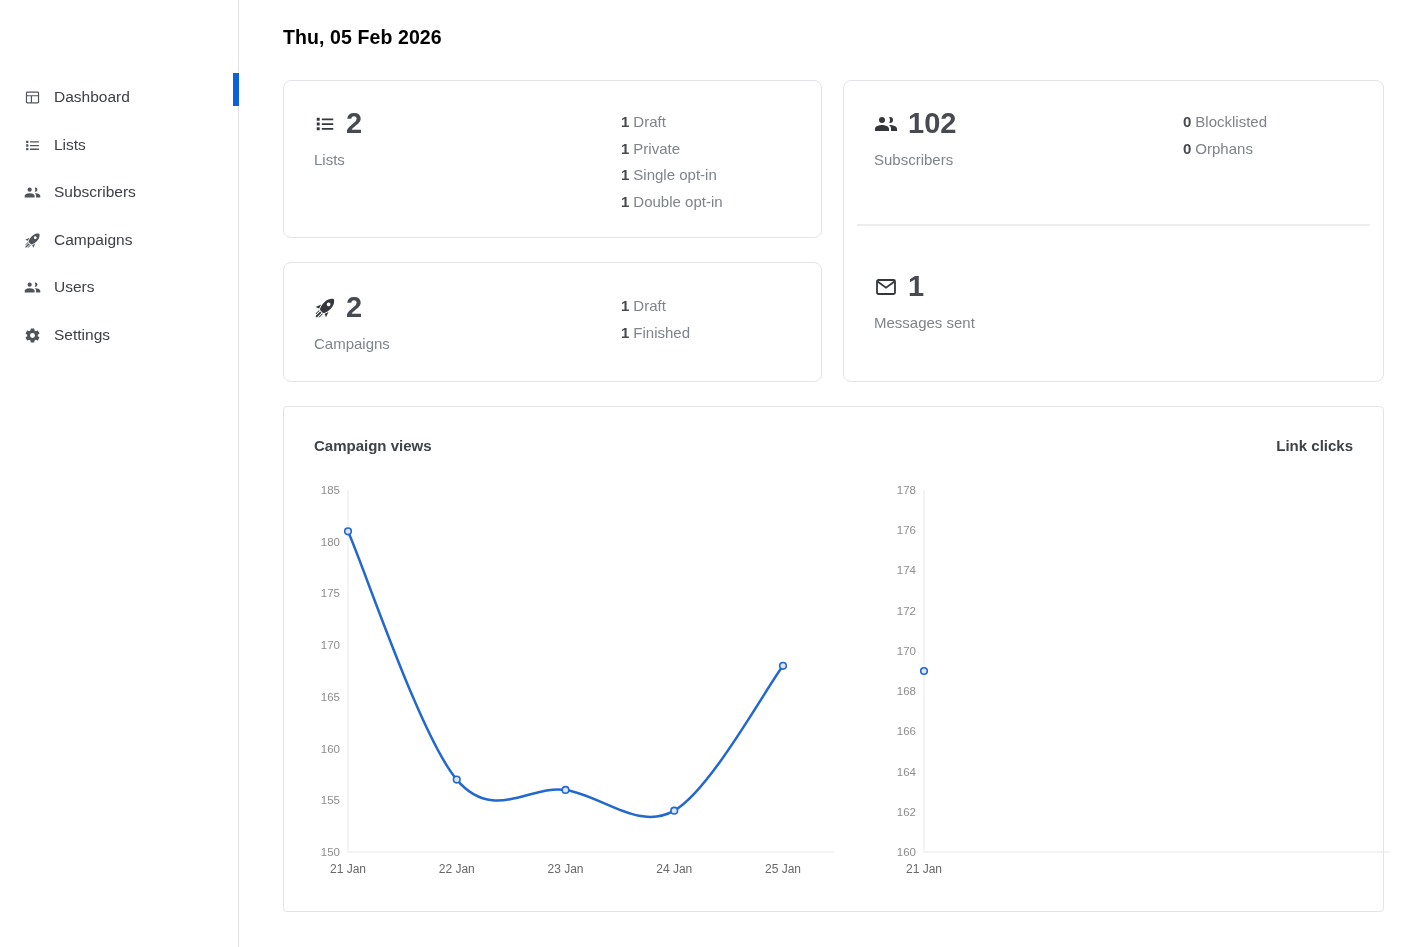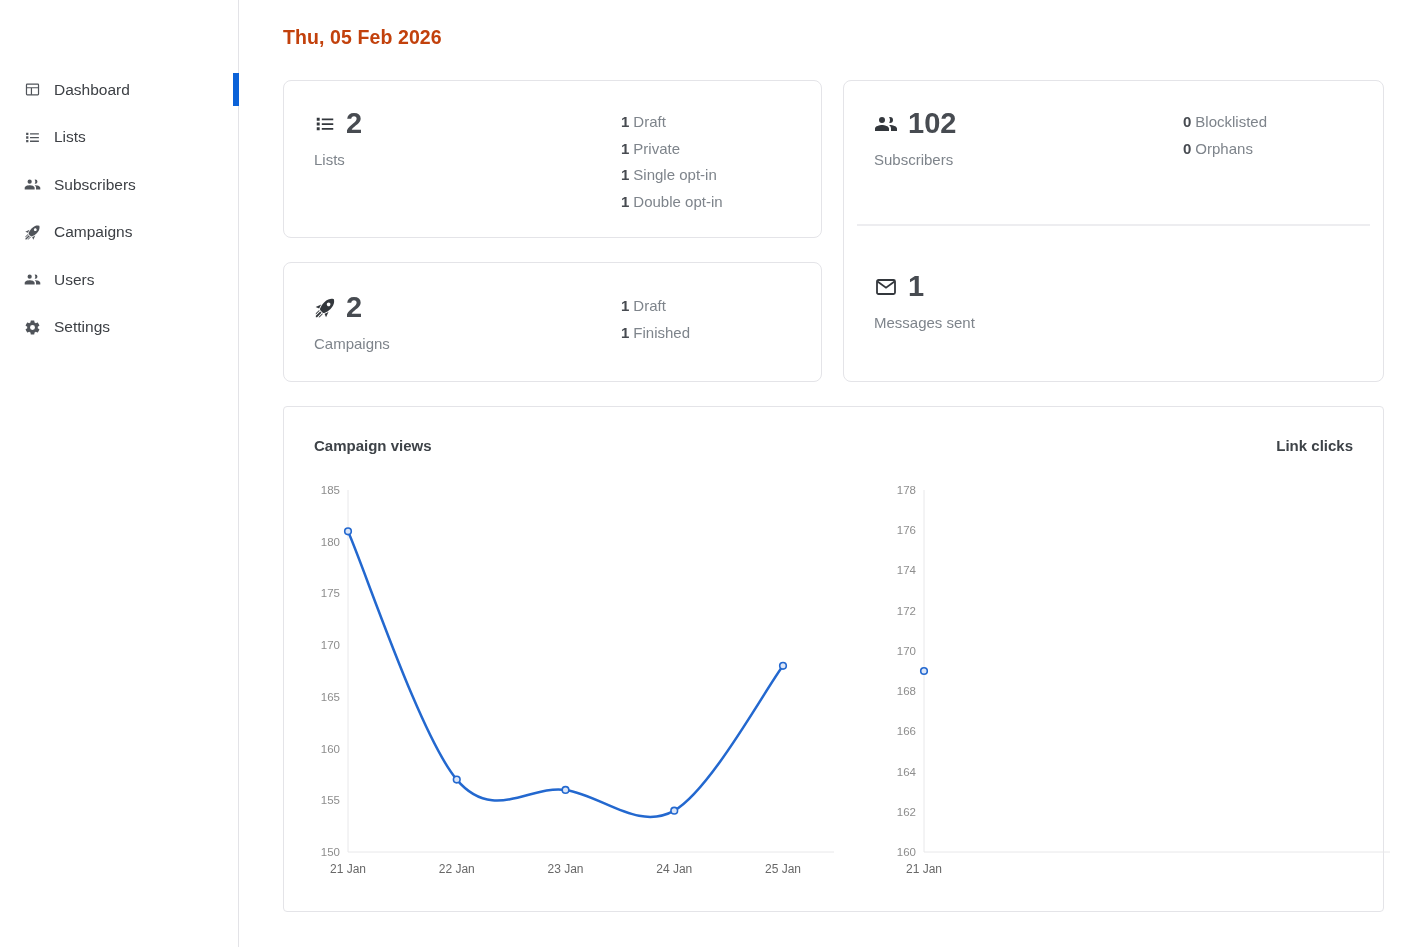--- a/index.html
+++ b/index.html
@@ -4,30 +4,30 @@
 <style>
   * { box-sizing: border-box; margin: 0; padding: 0; }
   html, body { width: 1417px; height: 947px; background: #fff;
     font-family: "Liberation Sans", sans-serif; overflow: hidden; }
 
   
   .sidebar { position: fixed; left: 0; top: 0; bottom: 0; width: 239px;
     background: #fff; border-right: 1px solid #e3e3e7; }
   .nav { margin-top: 73px; }
   .nav-item { position: relative; height: 33px; margin-bottom: 14.5px;
-    display: flex; align-items: center; gap: 13px; padding-left: 24px;
+    display: flex; align-items: flex-end; gap: 13px; padding-left: 24px;
     font-size: 15.5px; color: #3d4045; cursor: pointer; }
   .nav-item svg { width: 17px; height: 17px; color: #50545a; flex: none; }
   .nav-item.active::after { content: ""; position: absolute; right: -1px; top: 0;
     width: 6px; height: 33px; background: var(--accent, #0b62d8); }
 
   
   .main { margin-left: 240px; padding: 26px 0 0 43px; }
   .content { width: 1101px; }
-  .date-heading { font-size: 19.5px; font-weight: 700; color: #c2410c;
+  .date-heading { font-size: 19.5px; font-weight: 700; color: #000000;
     margin-bottom: 31px; letter-spacing: .1px; }
 
   .grid { display: grid; grid-template-columns: 539px 541px;
     column-gap: 21px; row-gap: 24px; }
   .card { background: #fff; border: 1px solid #e4e4e8; border-radius: 8px; }
   .card-lists { height: 158px; }
   .card-campaigns { height: 120px; }
   .card-tall { height: 302px; grid-column: 2; grid-row: 1 / span 2; }
   .card-inner { display: flex; justify-content: space-between; padding: 28px 30px; }
   .card-campaigns .card-inner { padding-top: 30px; }

